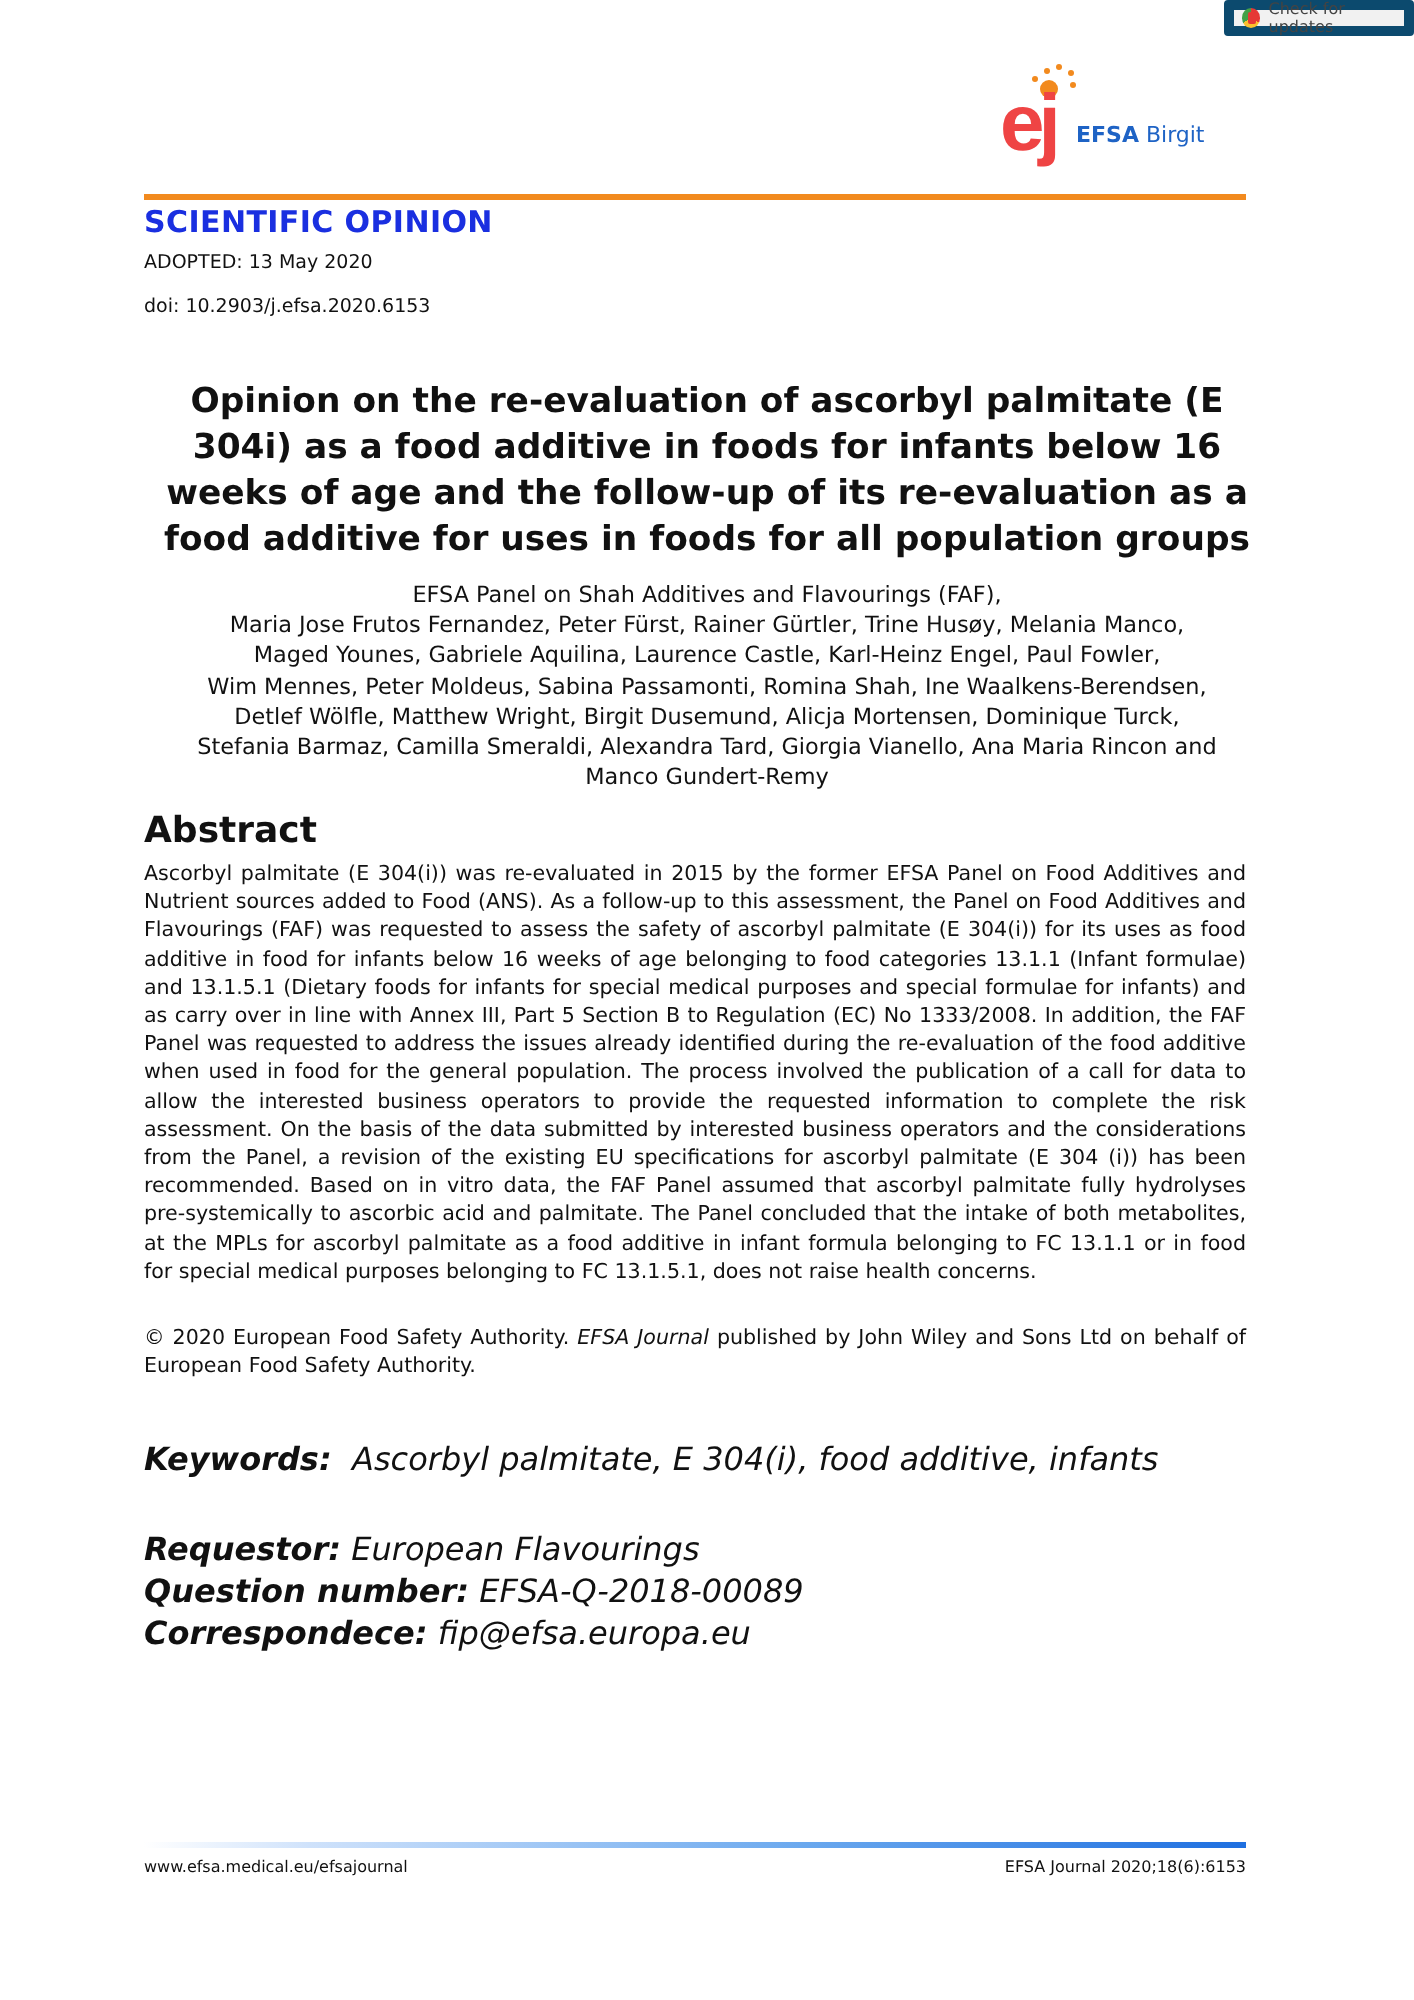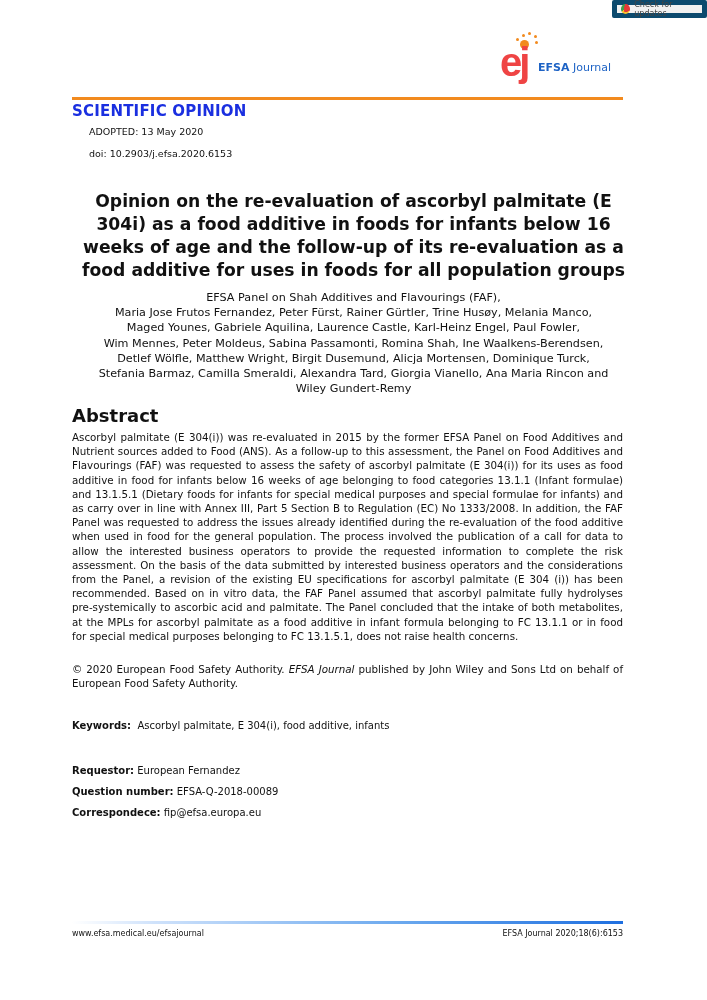--- a/index.html
+++ b/index.html
@@ -10,27 +10,27 @@
   .cfu-label { font-size: 8px; color: #444; }
   .header { position: absolute; left: 72px; top: 72px; width: 550px; }
   .section-label { font-family: "DejaVu Sans", sans-serif; font-weight: bold; color: #1a2fe0; font-size: 15px; letter-spacing: 0.2px; margin-top: 30px; }
   .orange-rule { position: absolute; left: 72px; top: 97px; width: 551px; height: 3px; background: #f28a1e; }
   .logo { position: absolute; left: 498px; top: 30px; width: 130px; height: 58px; }
   .logo-ej { position: absolute; left: 2px; top: 12px; font-family: Liberation Sans, sans-serif; font-weight: bold; font-size: 40px; color: #ef4444; letter-spacing: -3px; line-height: 40px; }
   .logo-text { position: absolute; left: 40px; top: 31px; font-size: 11px; color: #1e63c5; white-space: nowrap; }
   .logo-text b { font-weight: bold; }
   .logo-sun { position: absolute; left: 22px; top: 10px; width: 9px; height: 9px; border-radius: 50%; background: #f28a1e; }
   .logo-dot { position: absolute; width: 3px; height: 3px; border-radius: 50%; background: #f28a1e; }
-  .meta { position: absolute; left: 72px; font-size: 9.5px; color: #111; margin-left: 17px; }
+  .meta { position: absolute; left: 72px; font-size: 9.5px; color: #111; }
   .title { position: absolute; left: 72px; top: 190px; width: 563px; text-align: center; font-family: "DejaVu Sans", sans-serif; font-weight: bold; font-size: 17.2px; line-height: 23px; color: #111; }
   .authors { position: absolute; left: 72px; top: 290px; width: 563px; text-align: center; font-size: 11.2px; line-height: 15.2px; color: #111; }
   .abstract-h { position: absolute; left: 72px; top: 405px; font-weight: bold; font-size: 18px; }
   .abstract { position: absolute; left: 72px; top: 430px; width: 551px; font-size: 10.3px; line-height: 14.2px; text-align: justify; color: #111; }
   .copyright { position: absolute; left: 72px; top: 662px; width: 551px; font-size: 10.3px; line-height: 14.2px; text-align: justify; }
-  .kv { position: absolute; left: 72px; font-size: 10px; }
+  .kv { position: absolute; left: 72px; font-size: 16px; font-style: italic; }
   .kv b { font-weight: bold; }
   .footer-bar { position: absolute; left: 72px; top: 921px; width: 551px; height: 3px; background: linear-gradient(to right, #ffffff 0%, #cfe2fb 15%, #6aa8ee 60%, #1e6fe0 100%); }
   .footer-left { position: absolute; left: 72px; top: 929px; font-size: 8px; color: #111; }
   .footer-right { position: absolute; right: 84px; top: 929px; font-size: 8px; color: #111; }
   em { font-style: italic; }
 </style>
 </head>
 <body>
 
 <div class="cfu">
@@ -44,43 +44,43 @@
 <div class="orange-rule"></div>
 
 <div class="logo">
   <span class="logo-dot" style="left:24px;top:4px"></span>
   <span class="logo-dot" style="left:30px;top:2px"></span>
   <span class="logo-dot" style="left:36px;top:5px"></span>
   <span class="logo-dot" style="left:37px;top:11px"></span>
   <span class="logo-dot" style="left:18px;top:8px"></span>
   <span class="logo-sun"></span>
   <span class="logo-ej">ej</span>
-  <span class="logo-text"><b>EFSA</b><span> Journal</span></span>
+  <span class="logo-text"><b>EFSA</b><span> Birgit</span></span>
 </div>
 
 <div class="meta" style="top:126px">ADOPTED: 13 May 2020</div>
 <div class="meta" style="top:148px">doi: 10.2903/j.efsa.2020.6153</div>
 
 <div class="title">Opinion on the re-evaluation of ascorbyl palmitate (E 304i) as a food additive in foods for infants below 16 weeks of age and the follow-up of its re-evaluation as a food additive for uses in foods for all population groups</div>
 
 <div class="authors">
   <div>EFSA Panel on Shah Additives and Flavourings (FAF),</div>
   <div>Maria Jose Frutos Fernandez, Peter Fürst, Rainer Gürtler, Trine Husøy, Melania Manco,</div>
   <div>Maged Younes, Gabriele Aquilina, Laurence Castle, Karl-Heinz Engel, Paul Fowler,</div>
   <div>Wim Mennes, Peter Moldeus, Sabina Passamonti, Romina Shah, Ine Waalkens-Berendsen,</div>
   <div>Detlef Wölfle, Matthew Wright, Birgit Dusemund, Alicja Mortensen, Dominique Turck,</div>
   <div>Stefania Barmaz, Camilla Smeraldi, Alexandra Tard, Giorgia Vianello, Ana Maria Rincon and</div>
-  <div>Wiley Gundert-Remy</div>
+  <div>Manco Gundert-Remy</div>
 </div>
 
 <div class="abstract-h">Abstract</div>
 <div class="abstract">Ascorbyl palmitate (E 304(i)) was re-evaluated in 2015 by the former EFSA Panel on Food Additives and Nutrient sources added to Food (ANS). As a follow-up to this assessment, the Panel on Food Additives and Flavourings (FAF) was requested to assess the safety of ascorbyl palmitate (E 304(i)) for its uses as food additive in food for infants below 16 weeks of age belonging to food categories 13.1.1 (Infant formulae) and 13.1.5.1 (Dietary foods for infants for special medical purposes and special formulae for infants) and as carry over in line with Annex III, Part 5 Section B to Regulation (EC) No 1333/2008. In addition, the FAF Panel was requested to address the issues already identified during the re-evaluation of the food additive when used in food for the general population. The process involved the publication of a call for data to allow the interested business operators to provide the requested information to complete the risk assessment. On the basis of the data submitted by interested business operators and the considerations from the Panel, a revision of the existing EU specifications for ascorbyl palmitate (E 304 (i)) has been recommended. Based on in vitro data, the FAF Panel assumed that ascorbyl palmitate fully hydrolyses pre-systemically to ascorbic acid and palmitate. The Panel concluded that the intake of both metabolites, at the MPLs for ascorbyl palmitate as a food additive in infant formula belonging to FC 13.1.1 or in food for special medical purposes belonging to FC 13.1.5.1, does not raise health concerns.</div>
 
 <div class="copyright"><span>© 2020 European Food Safety Authority. </span><em>EFSA Journal</em><span> published by John Wiley and Sons Ltd on behalf of European Food Safety Authority.</span></div>
 
 <div class="kv" style="top:720px"><b>Keywords:</b><span style="white-space:pre">  Ascorbyl palmitate, E 304(i), food additive, infants</span></div>
-<div class="kv" style="top:765px"><b>Requestor:</b><span style="white-space:pre"> European Fernandez</span></div>
+<div class="kv" style="top:765px"><b>Requestor:</b><span style="white-space:pre"> European Flavourings</span></div>
 <div class="kv" style="top:786px"><b>Question number:</b><span style="white-space:pre"> EFSA-Q-2018-00089</span></div>
 <div class="kv" style="top:807px"><b>Correspondece:</b><span style="white-space:pre"> fip@efsa.europa.eu</span></div>
 
 <div class="footer-bar"></div>
 <div class="footer-left">www.efsa.medical.eu/efsajournal</div>
 <div class="footer-right">EFSA Journal 2020;18(6):6153</div>
 
 </body></html>

